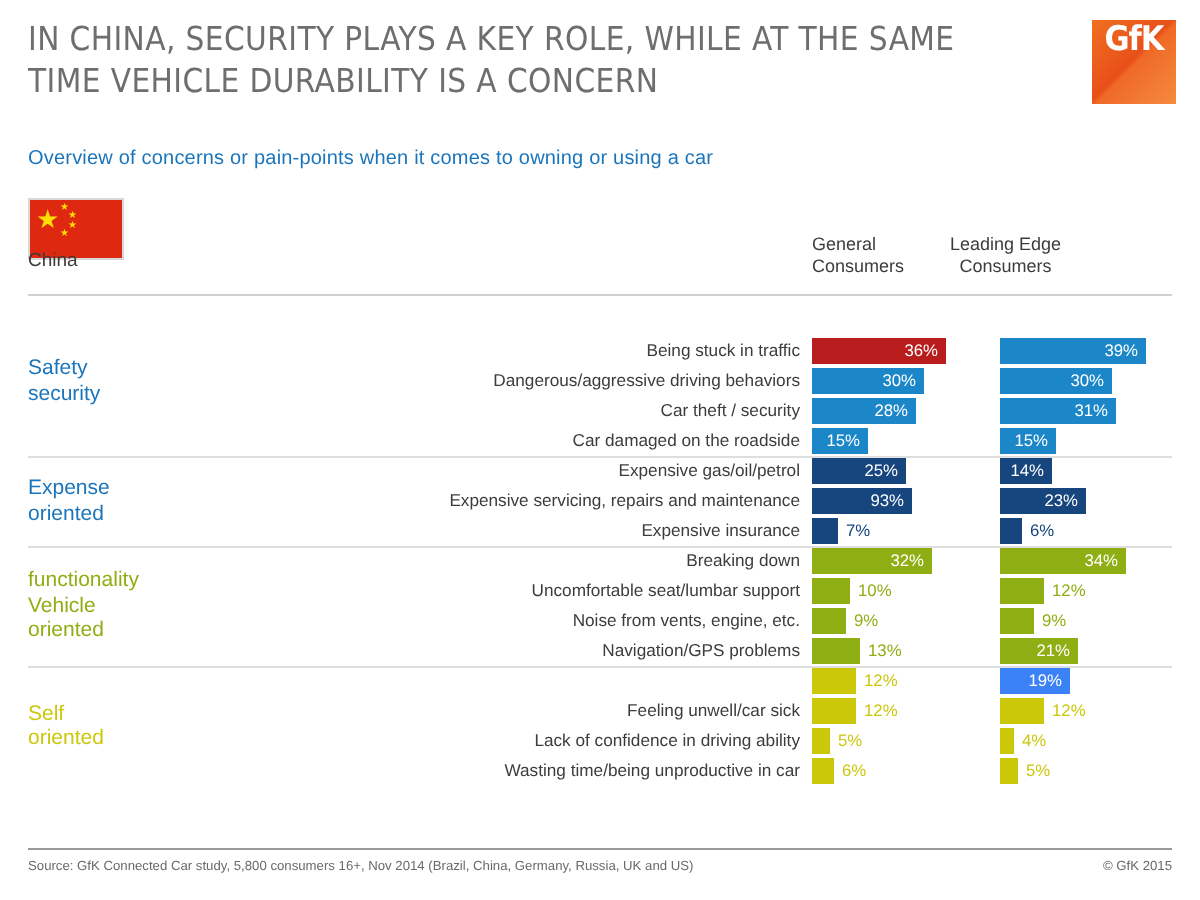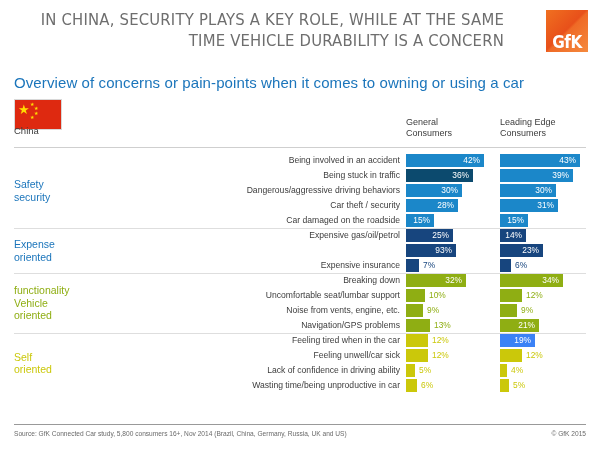--- a/index.html
+++ b/index.html
@@ -27,44 +27,43 @@
     left: 14px; top: 9px;
     width: 490px;
     font-size: 16.5px;
     line-height: 21px;
     letter-spacing: 0.2px;
     color: #6e6e6e;
     font-weight: 400;
     font-stretch: condensed;
     text-transform: uppercase;
     font-family: "DejaVu Sans Condensed", "Liberation Sans Narrow", "Liberation Sans", sans-serif;
-    text-align: right;
   }
   .gfk-logo {
     position: absolute;
     right: 12px; top: 10px;
     width: 42px; height: 42px;
     background: linear-gradient(135deg, #f07020 0%, #e8501a 48%, #ef6a26 52%, #f58a3e 100%);
     display: flex;
-    align-items: flex-end;
+    align-items: flex-start;
     justify-content: center;
   }
   .gfk-logo span {
     color: #ffffff;
     font-size: 17px;
     font-weight: 700;
     letter-spacing: -0.5px;
     font-family: "DejaVu Sans Condensed", "Liberation Sans Narrow", "Liberation Sans", sans-serif;
   }
 
   
   .subtitle {
     position: absolute;
     left: 14px; top: 74px;
-    font-size: 15px;
+    font-size: 10px;
     color: #1b75bb;
     letter-spacing: 0.1px;
   }
 
   
   .flag-box {
     position: absolute;
     left: 14px; top: 99px;
     width: 48px; height: 31px;
     background: #de2910;
@@ -103,21 +102,21 @@
 
   
   .col-head {
     position: absolute;
     top: 117px;
     font-size: 9px;
     line-height: 11px;
     color: #3c3c3c;
   }
   .col-head.c1 { left: 406px; }
-  .col-head.c2 { left: 500px; }
+  .col-head.c2 { left: 475px; text-align: center; }
 
   
   .chart {
     position: absolute;
     left: 0; top: 148px;
     width: 600px; height: 275px;
   }
 
   .group-label {
     position: absolute;
@@ -213,32 +212,23 @@
 <div class="col-head c1">
   <div>General</div>
   <div>Consumers</div>
 </div>
 <div class="col-head c2">
   <div>Leading Edge</div>
   <div>Consumers</div>
 </div>
 
 <div class="chart" id="chart">
-    <div class="row" style="top: 6px;">
-      <div class="row-label">Being involved in an accident</div>
-      <div class="bar c1" style="width: 78px; background: rgb(27, 135, 201);">
-        <span class="val inside">42%</span>
-      </div>
-      <div class="bar c2" style="width: 80px; background: rgb(27, 135, 201);">
-        <span class="val inside">43%</span>
-      </div>
-    </div>
     <div class="row" style="top: 21px;">
       <div class="row-label">Being stuck in traffic</div>
-      <div class="bar c1" style="width: 67px; background: #0c4a6e;">
+      <div class="bar c1" style="width: 67px; background: #b91c1c;">
         <span class="val inside">36%</span>
       </div>
       <div class="bar c2" style="width: 73px; background: rgb(27, 135, 201);">
         <span class="val inside">39%</span>
       </div>
     </div>
     <div class="row" style="top: 36px;">
       <div class="row-label">Dangerous/aggressive driving behaviors</div>
       <div class="bar c1" style="width: 56px; background: rgb(27, 135, 201);">
         <span class="val inside">30%</span>
@@ -273,20 +263,21 @@
     <div class="row" style="top: 81px;">
       <div class="row-label">Expensive gas/oil/petrol</div>
       <div class="bar c1" style="width: 47px; background: rgb(23, 69, 126);">
         <span class="val inside">25%</span>
       </div>
       <div class="bar c2" style="width: 26px; background: rgb(23, 69, 126);">
         <span class="val inside">14%</span>
       </div>
     </div>
     <div class="row" style="top: 96px;">
+      <div class="row-label">Expensive servicing, repairs and maintenance</div>
       <div class="bar c1" style="width: 50px; background: rgb(23, 69, 126);">
         <span class="val inside">93%</span>
       </div>
       <div class="bar c2" style="width: 43px; background: rgb(23, 69, 126);">
         <span class="val inside">23%</span>
       </div>
     </div>
     <div class="row" style="top: 111px;">
       <div class="row-label">Expensive insurance</div>
       <div class="bar c1" style="width: 13px; background: rgb(23, 69, 126);">
@@ -337,21 +328,20 @@
         <span class="val inside">21%</span>
       </div>
     </div>
     <div class="group-label" style="color: rgb(143, 174, 19); top: 136.25px;">
       <div>functionality</div>
       <div>Vehicle</div>
       <div>oriented</div>
     </div>
     <div class="group-rule" style="top: 185px;"></div>
     <div class="row" style="top: 186px;">
-      <div class="row-label">Feeling tired when in the car</div>
       <div class="bar c1" style="width: 22px; background: rgb(203, 200, 10);">
         <span class="val outside" style="color: rgb(203, 200, 10);">12%</span>
       </div>
       <div class="bar c2" style="width: 35px; background: #3b82f6;">
         <span class="val inside">19%</span>
       </div>
     </div>
     <div class="row" style="top: 201px;">
       <div class="row-label">Feeling unwell/car sick</div>
       <div class="bar c1" style="width: 22px; background: rgb(203, 200, 10);">

